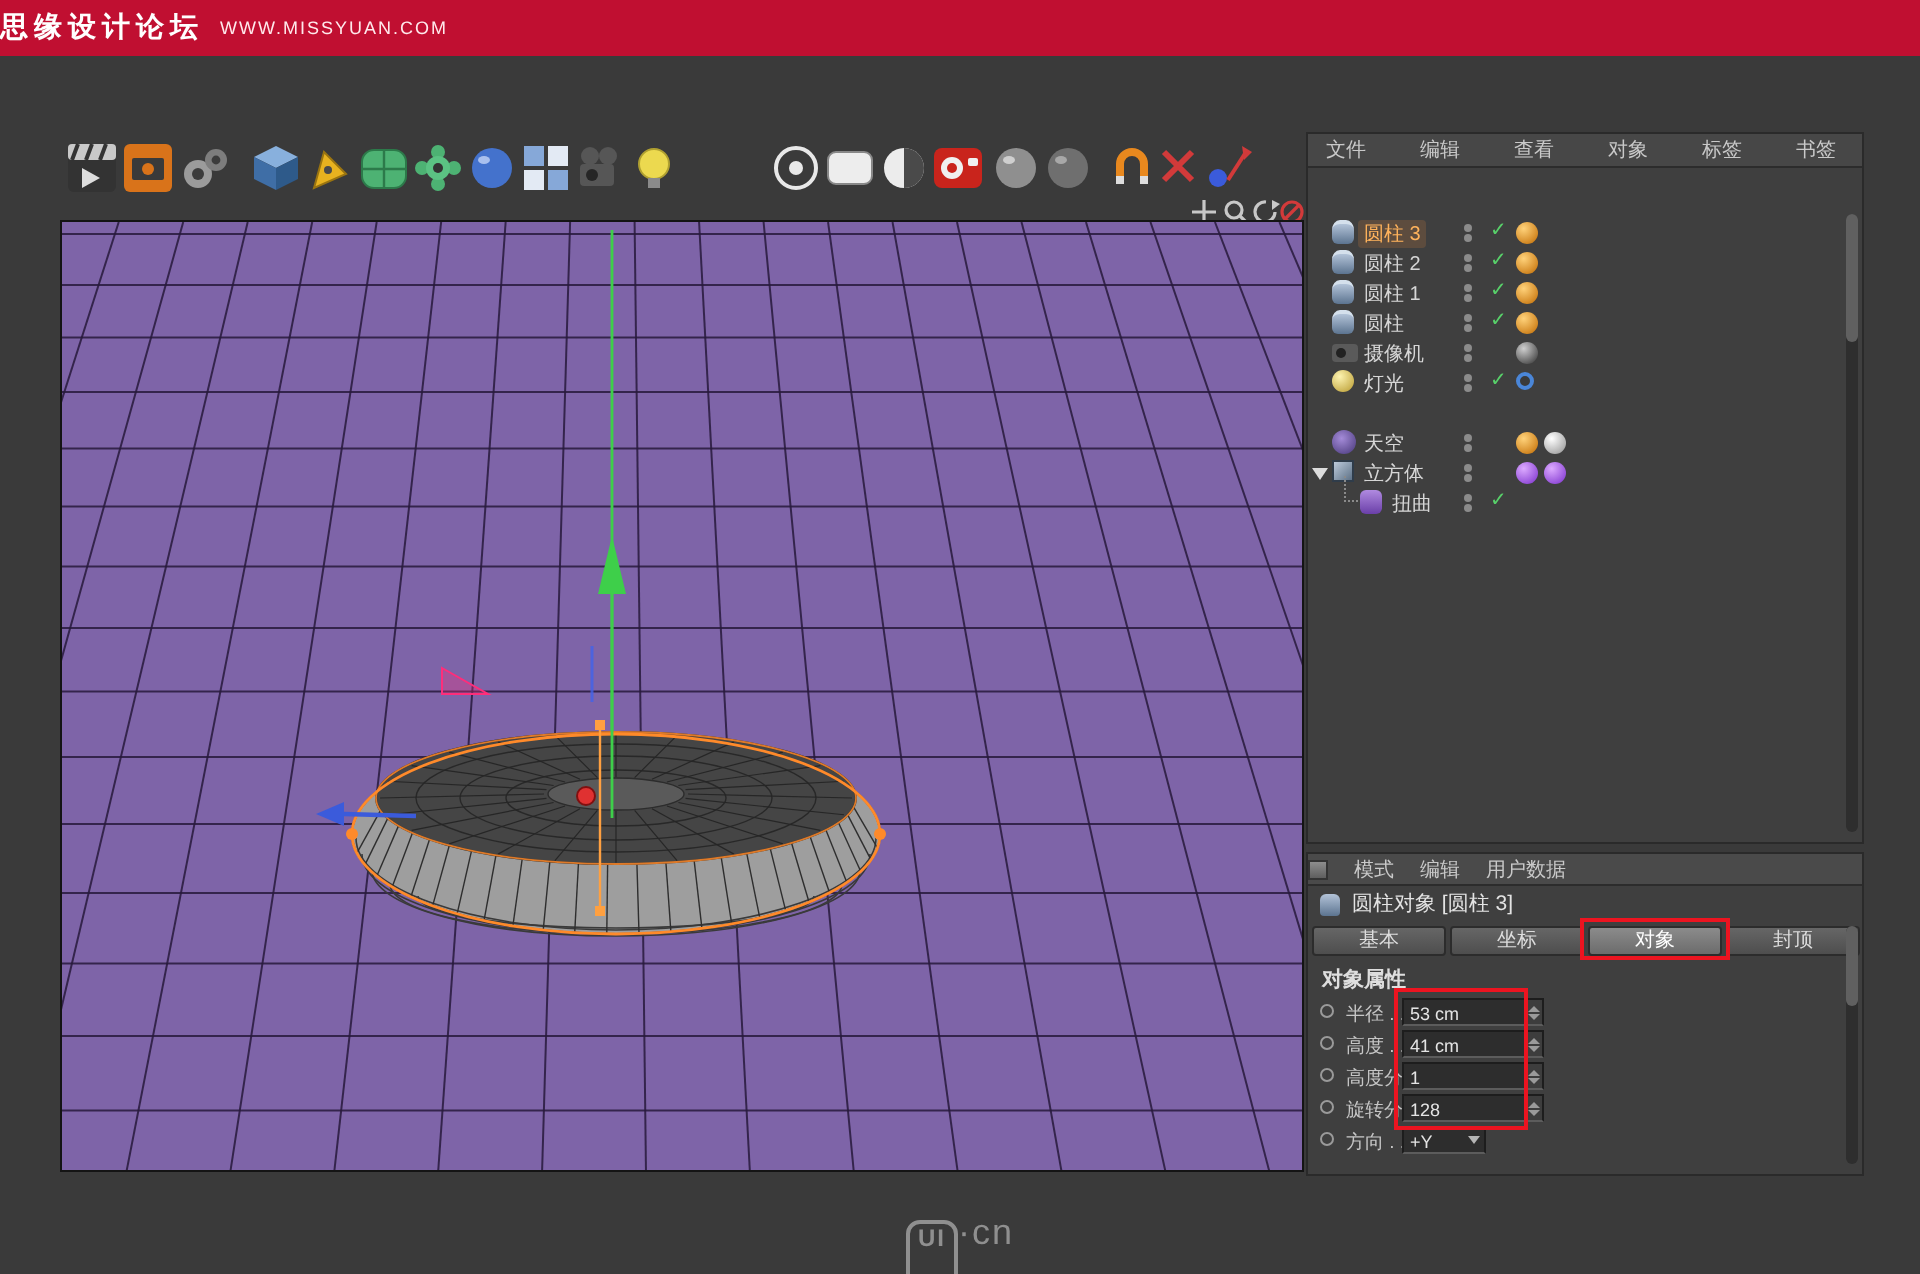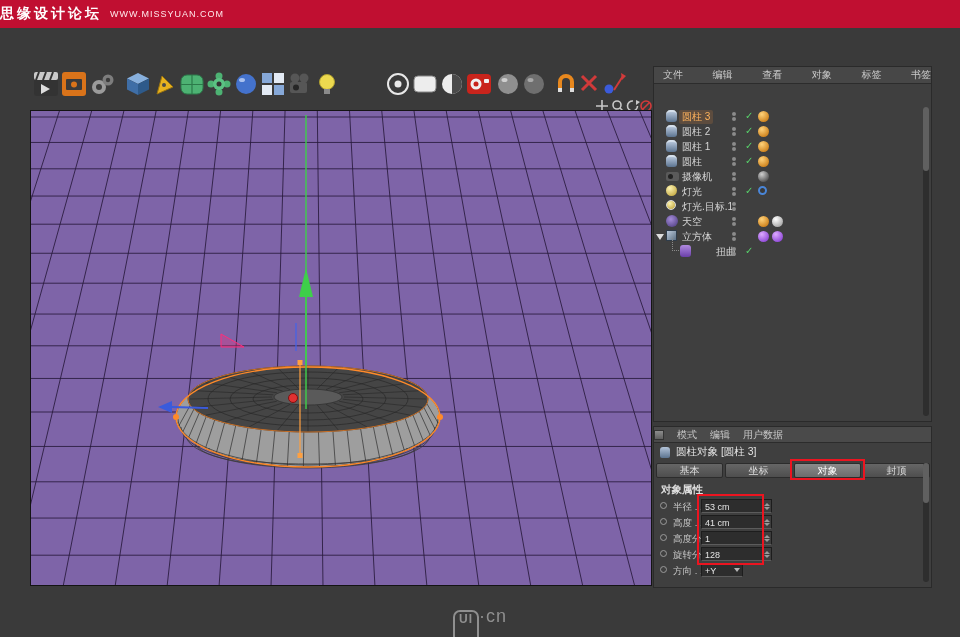--- a/index.html
+++ b/index.html
@@ -16,42 +16,42 @@
   .toolbar-svg { position:absolute; left:0; top:60px; }
 
   
   .viewport { position:absolute; left:30px; top:110px; width:622px; height:476px;
               background:#7e64a8; border:1px solid #141414; }
   .viewport svg { display:block; }
 
   
   .om { position:absolute; left:653px; top:66px; width:279px; height:356px; background:#3f3f3f; border:1px solid #2a2a2a; }
   .om-menu { position:absolute; left:0; top:0; right:0; height:17px; background:#474747; border-bottom:1px solid #2c2c2c;
-             display:flex; gap:13px; align-items:center; padding-left:9px;justify-content:space-between; }
+             display:flex; gap:27px; align-items:center; padding-left:9px; }
   .om-menu span { font-size:10px; color:#c9c9c9; }
   .om-row { position:absolute; left:0; right:10px; height:15px; }
   .oicon { position:absolute; left:12px; top:1px; display:block; }
   .olabel { position:absolute; left:28px; top:1px; font-size:10px; color:#d6d6d6; white-space:nowrap; }
   .olabel.sel { color:#ffb35c; background:rgba(255,150,60,0.16); border-radius:2px; padding:0 3px; margin-left:-3px; }
   .vdots { position:absolute; left:78px; top:2px; }
   .vdots i { display:block; width:4px; height:4px; border-radius:50%; background:#8b8b8b; margin:1px 0; }
   .ocheck { position:absolute; left:91px; top:1px; font-size:10px; font-weight:bold; color:#58d06a; }
   .otags { position:absolute; left:104px; top:1.5px; display:flex; gap:3px; align-items:center; }
   .ball { width:11px; height:11px; border-radius:50%; display:block; }
   .ball-orange { background:radial-gradient(circle at 35% 30%, #ffd27a, #c06a00); }
   .ball-dark   { background:radial-gradient(circle at 35% 30%, #cfcfcf, #2e2e2e); }
   .ball-white  { background:radial-gradient(circle at 35% 30%, #ffffff, #8f8f8f); }
   .ball-purple { background:radial-gradient(circle at 35% 30%, #dcaaff, #7a2ecc); }
   .ball-bluering { width:9px; height:9px; border-radius:50%; background:#3a3a3a; border:2px solid #4a86d8; }
   .exp { position:absolute; left:2px; top:5px; width:0; height:0;
          border-left:4px solid transparent; border-right:4px solid transparent; border-top:6px solid #ddd; }
   .tree { position:absolute; left:18px; top:-6px; width:7px; height:13px;
           border-left:1px dotted #8a8a8a; border-bottom:1px dotted #8a8a8a; }
   .om-row.child .oicon { left:26px; }
-  .om-row.child .olabel { left:42px;margin-left:20px; }
+  .om-row.child .olabel { left:42px; }
   
   .i-cyl { width:11px; height:12px; border-radius:4px 4px 3px 3px / 5px 5px 3px 3px;
            background:linear-gradient(180deg,#b3c3d8,#5c7490); border-top:2px solid #d5e0ec; }
   .i-cam { width:13px; height:9px; margin-top:2px; background:#5a5a5a; border-radius:2px; position:relative; }
   .i-cam::after { content:""; position:absolute; left:2px; top:2px; width:5px; height:5px; border-radius:50%; background:#222; }
   .i-light { width:11px; height:11px; border-radius:50%; background:radial-gradient(circle at 35% 30%, #fdf3b0, #b89a2e); }
   .i-ltarget { width:10px; height:10px; border-radius:50%; background:radial-gradient(circle at 35% 30%, #fdf3b0, #b89a2e);
                border:1px solid #dadada; }
   .i-sky { width:12px; height:12px; border-radius:50%; background:radial-gradient(circle at 40% 35%, #a48bd8, #463677); }
   .i-cube { width:11px; height:11px; background:linear-gradient(135deg,#bccadb,#5d7186); border:1px solid #2f3c4a; }
@@ -418,28 +418,20 @@
       <span class="olabel">灯光</span>
       <span class="vdots">
           <i></i>
           <i></i>
         </span>
       <span class="ocheck">✓</span>
       <span class="otags">
           <span class="ball ball-bluering"></span>
         </span>
     </div>
-    <div class="om-row" style="top:132px">
-      <span class="oicon i-ltarget"></span>
-      <span class="olabel">灯光.目标.1</span>
-      <span class="vdots">
-          <i></i>
-          <i></i>
-        </span>
-    </div>
     <div class="om-row" style="top:147px">
       <span class="oicon i-sky"></span>
       <span class="olabel">天空</span>
       <span class="vdots">
           <i></i>
           <i></i>
         </span>
       <span class="otags">
         <span class="ball ball-orange"></span>
         <span class="ball ball-white"></span>

